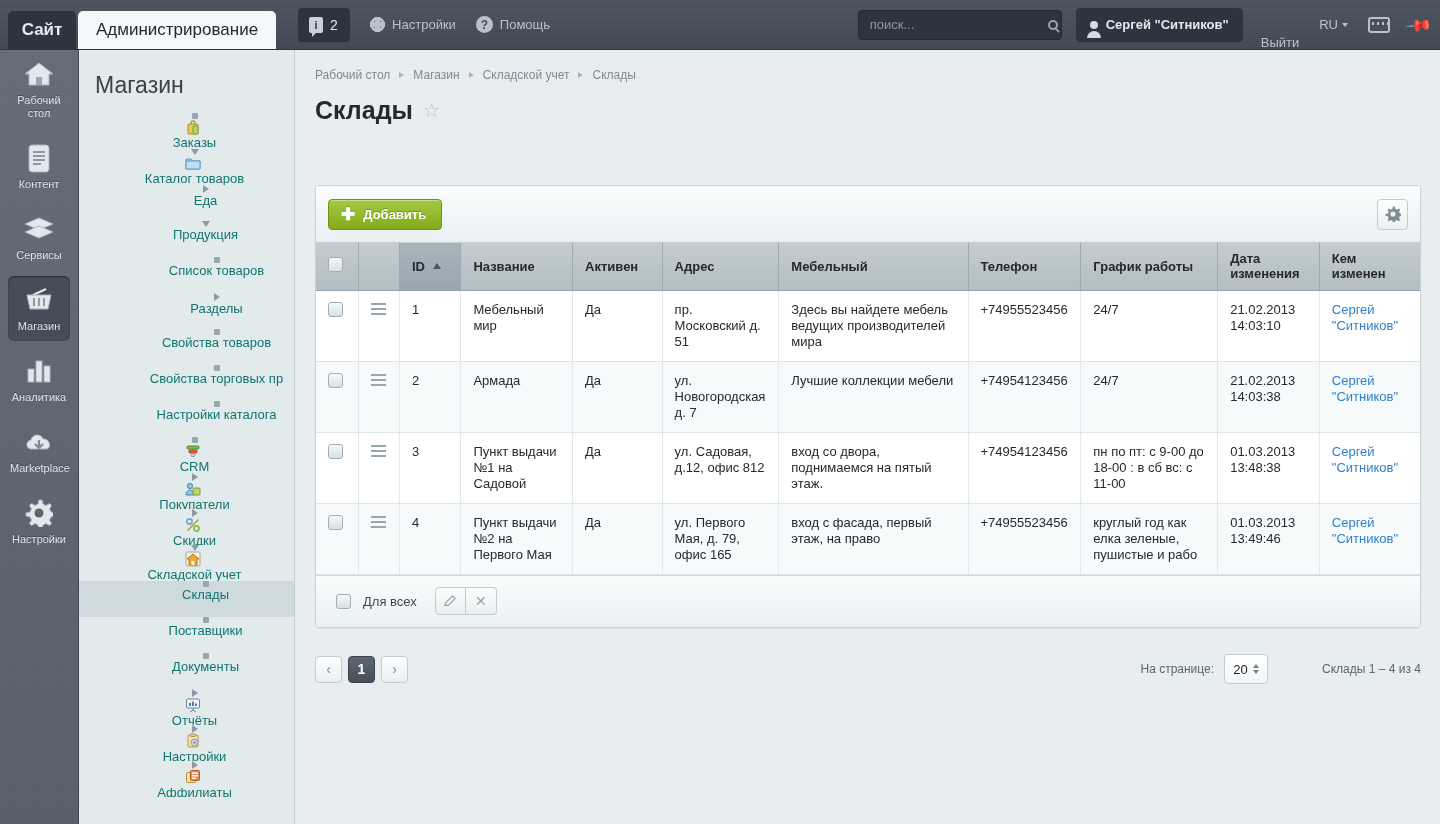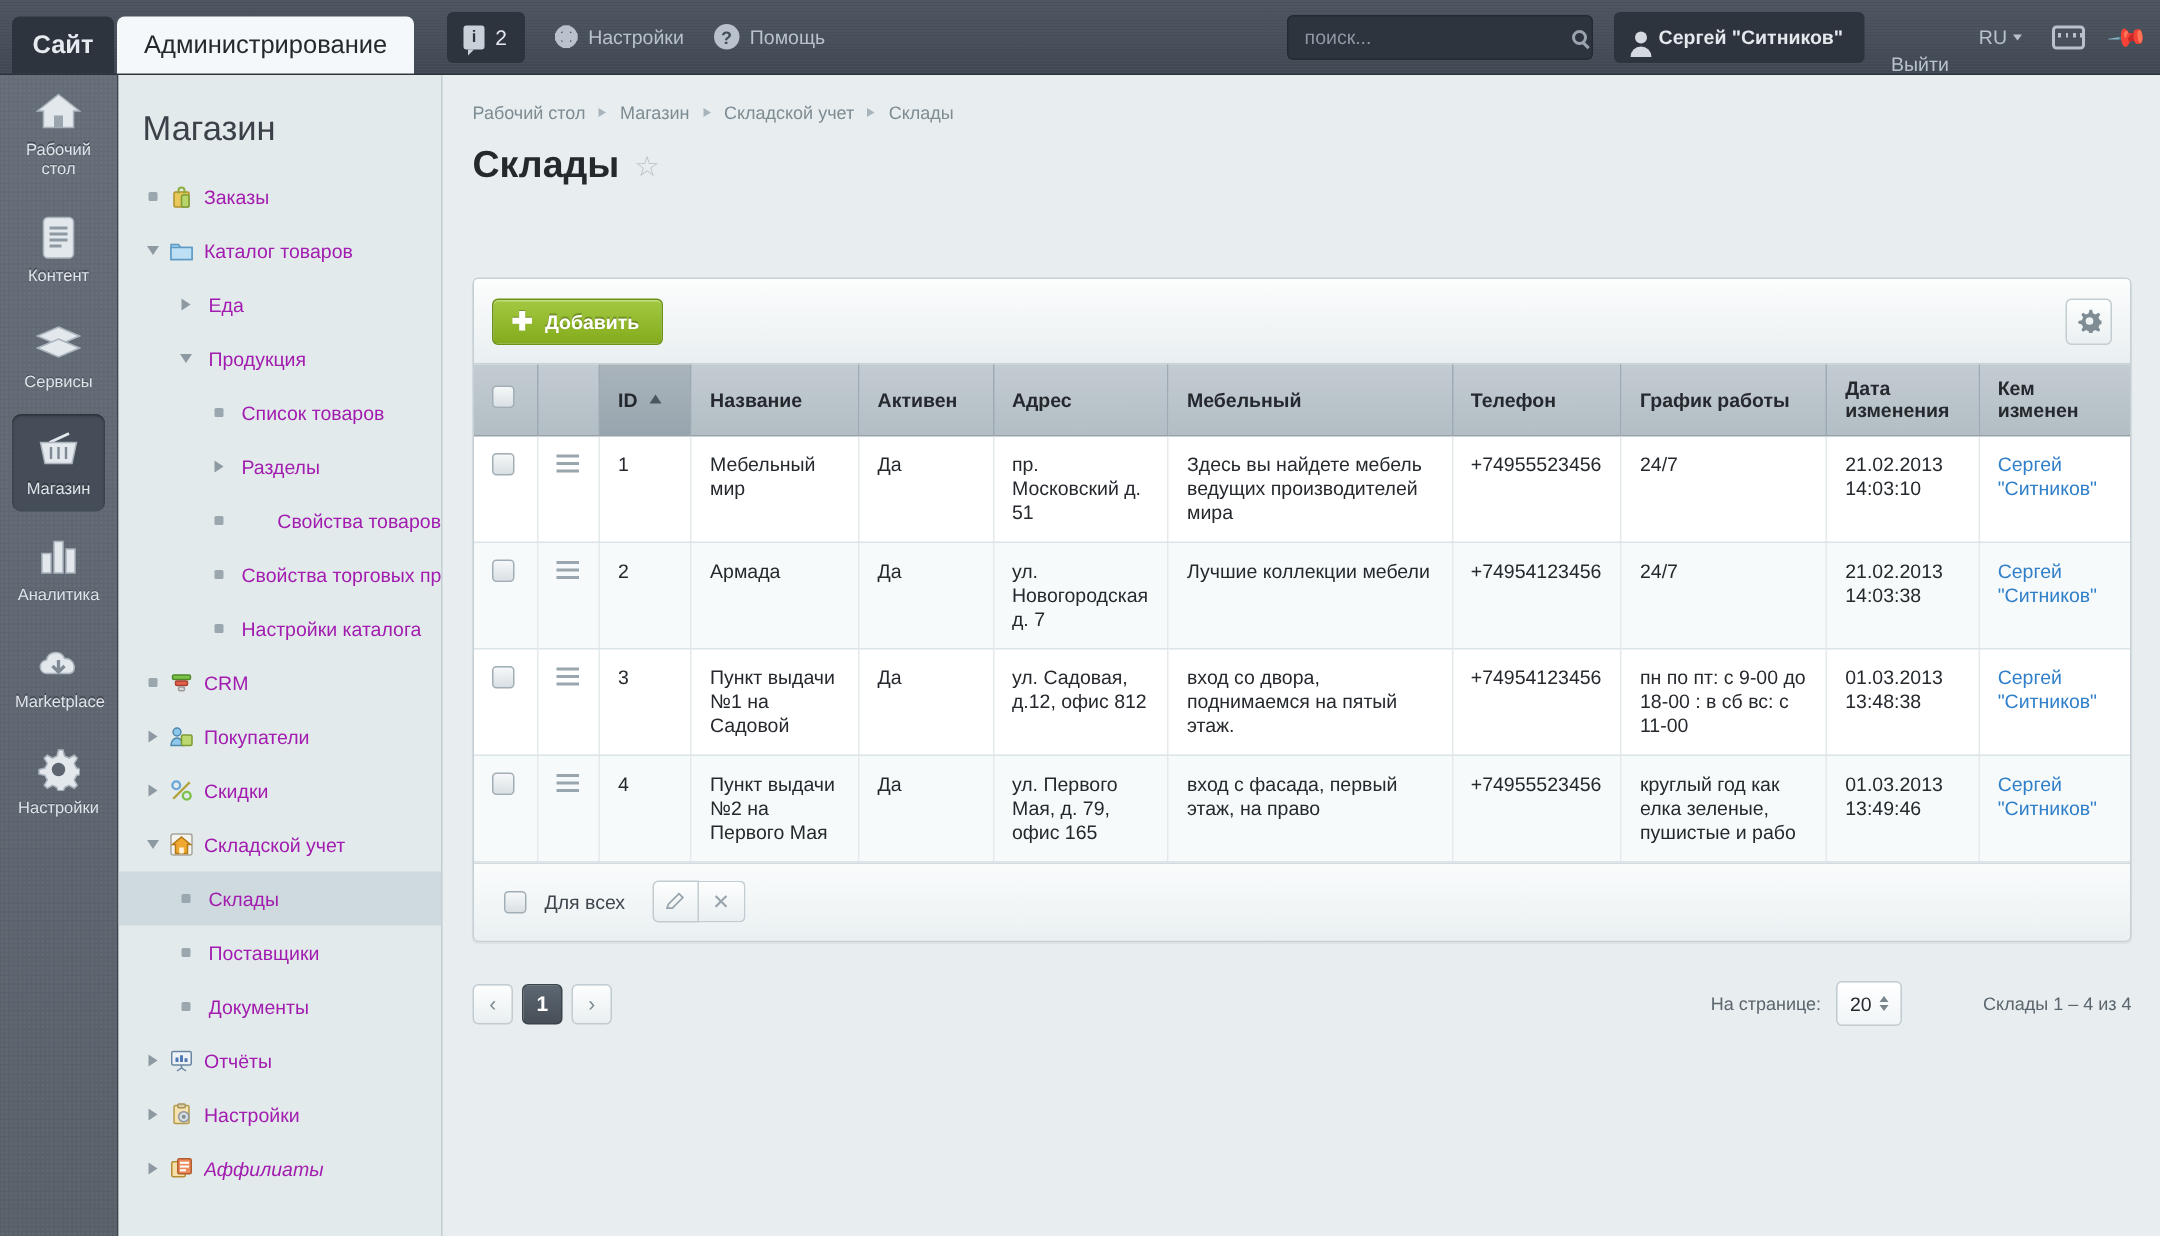--- a/index.html
+++ b/index.html
@@ -174,22 +174,23 @@
     width: 216px; height: 774px;
     background: #e3eaec;
     border-right: 1px solid #c3ced2;
     overflow: hidden;
   }
   #menu-title {
     font-size: 23px; color: #3b4148; padding: 22px 0 14px 16px; font-weight: normal;
   }
   .mrow {
     display: flex; align-items: center; height: 36px;
-    padding-left: 16px; font-size: 13px; color: #a21caf;
+    padding-left: 16px; font-size: 13px; color: #0f766e;
     white-space: nowrap;
+    flex-direction: column;
   }
   .mrow.sel { background: #cfdade; }
   .mrow .arrw {
     width: 14px; flex: none; display: flex; align-items: center; justify-content: center;
   }
   .tri-r { width: 0; height: 0; border-top: 4.5px solid transparent;
            border-bottom: 4.5px solid transparent; border-left: 6px solid #8d9aa1; }
   .tri-d { width: 0; height: 0; border-left: 4.5px solid transparent;
            border-right: 4.5px solid transparent; border-top: 6px solid #8d9aa1; }
   .dotm { width: 6px; height: 6px; background: #9aa7ae; border-radius: 1px; margin: auto; }
@@ -525,21 +526,21 @@
         <span style="width: 8px; flex: 0 0 auto;"></span>
         <span class="mlabel">Список товаров</span>
       </div>
       <div class="mrow" style="padding-left: 60px;">
         <span class="arrw">
           <i class="tri-r"></i>
         </span>
         <span style="width: 8px; flex: 0 0 auto;"></span>
         <span class="mlabel">Разделы</span>
       </div>
-      <div class="mrow" style="padding-left: 60px; justify-content: space-between;">
+      <div class="mrow" style="padding-left: 60px;">
         <span class="arrw">
           <i class="dotm"></i>
         </span>
         <span style="width: 8px; flex: 0 0 auto;"></span>
         <span class="mlabel">Свойства товаров</span>
       </div>
       <div class="mrow" style="padding-left: 60px;">
         <span class="arrw">
           <i class="dotm"></i>
         </span>
@@ -650,21 +651,21 @@
         <span class="mico">
           <svg viewBox="0 0 16 16">
             <rect x="3" y="2" width="10" height="12" rx="1" fill="#f4e3b0" stroke="#b49a4a"></rect>
             <rect x="5.5" y="1" width="5" height="2.5" rx="0.8" fill="#d9cfa5" stroke="#a8945c"></rect>
             <circle cx="9.5" cy="9.5" r="3.4" fill="#d8dde2" stroke="#8d97a1"></circle>
             <circle cx="9.5" cy="9.5" r="1.3" fill="#7e8a94"></circle>
           </svg>
         </span>
         <span class="mlabel">Настройки</span>
       </div>
-      <div class="mrow" style="padding-left: 16px; font-style: italic;">
+      <div class="mrow" style="padding-left: 16px;">
         <span class="arrw">
           <i class="tri-r"></i>
         </span>
         <span class="mico">
           <svg viewBox="0 0 16 16">
             <rect x="1.5" y="3.5" width="9" height="10" rx="1" fill="#f6dfa8" stroke="#b58b34"></rect>
             <rect x="5.5" y="1.5" width="9" height="10" rx="1" fill="#eb8b5c" stroke="#b35c2d"></rect>
             <g fill="#fff">
               <rect x="7" y="3.5" width="6" height="1.4"></rect>
               <rect x="7" y="6" width="6" height="1.4"></rect>

